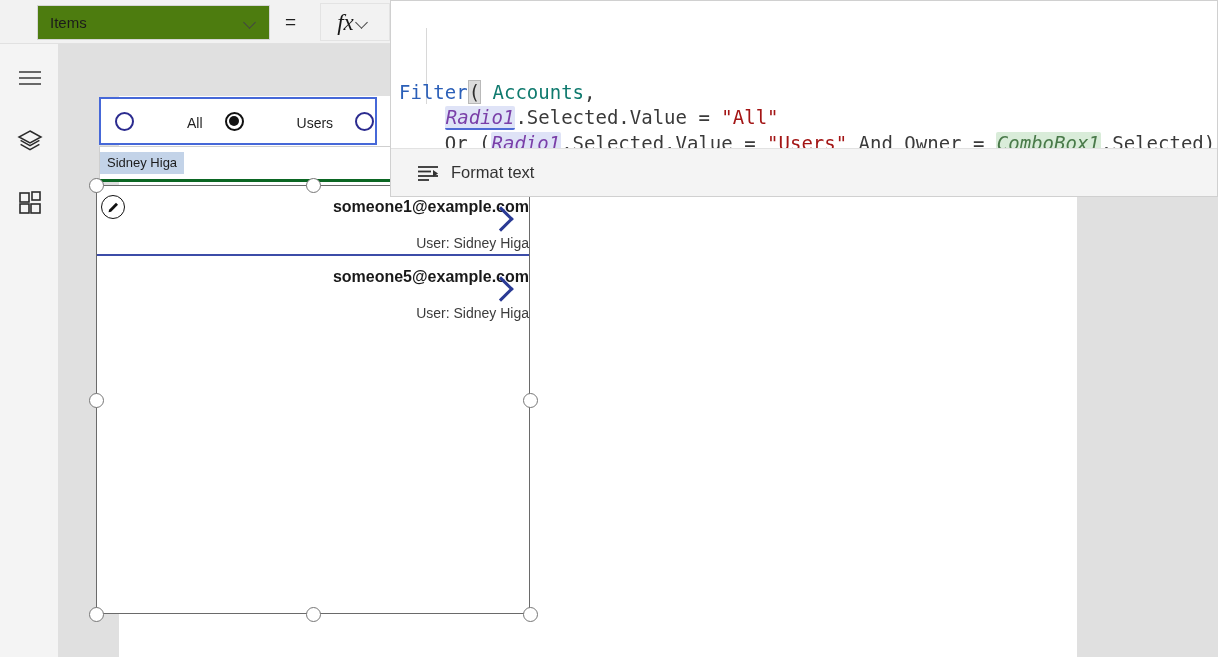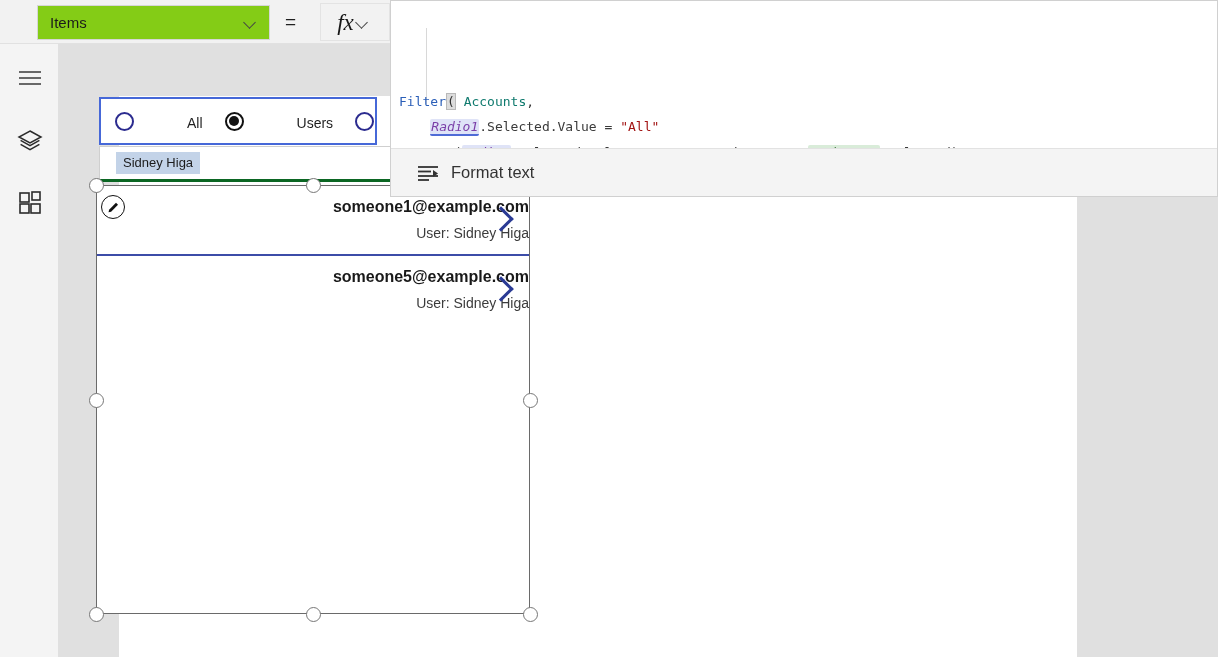--- a/index.html
+++ b/index.html
@@ -13,21 +13,21 @@
   #root { position: relative; width: 1218px; height: 657px; }
 
   
   .propbar {
     position: absolute; left: 0; top: 0; width: 1218px; height: 44px;
     background: #f2f2f2;
     border-bottom: 1px solid #e1e1e1;
   }
   .prop-select {
     position: absolute; left: 37px; top: 5px; width: 233px; height: 35px;
-    background: #84cc16; border: 1px solid #d6d6d6;
+    background: #4d7c0f; border: 1px solid #d6d6d6;
     display: flex; align-items: center; padding: 0 8px 0 12px;
   }
   .prop-select-label {
     flex: 1; font-size: 15px; color: #1b1b1b; line-height: 1;
   }
   .chev-down {
     width: 13px; height: 13px; position: relative; margin-right: 4px;
   }
   .chev-down::before {
     content: ""; position: absolute; left: 1px; top: 2px;
@@ -92,21 +92,21 @@
   }
 
   
   .combobox {
     position: absolute; left: 99px; top: 146px; width: 292px; height: 36px;
     background: #ffffff;
     border: 1px solid #cfcfcf;
     border-bottom: 3px solid #0b6623;
   }
   .combo-chip {
-    position: absolute; left: 16px; top: 5px; height: 22px;
+    position: absolute; left: 0; top: 5px; height: 22px;
     background: #c3d3e8; color: #1c1c1c;
     font-size: 13px; line-height: 22px; padding: 0 7px;
     white-space: nowrap;
   }
 
   
   .gallery {
     position: absolute; left: 96px; top: 185px; width: 434px; height: 429px;
     background: #ffffff;
     border: 1px solid #6a6a6a;
@@ -114,21 +114,21 @@
   }
   .gallery-item {
     position: relative; height: 68px; background: #ffffff;
     padding: 11px 0 0 24px;
   }
   .gallery-item + .gallery-item { border-top: 2px solid #3c4ca8; padding-left: 20px; }
   .gi-title {
     font-size: 16px; font-weight: bold; color: #191919; line-height: 20px;
   }
   .gi-sub {
-    font-size: 14px; color: #3c3c3c; line-height: 20px; margin-top: 6px;
+    font-size: 14px; color: #3c3c3c; line-height: 20px; margin-top: 16px;
   }
   .gi-chevron {
     position: absolute; right: 17px; top: 17px; width: 22px; height: 32px;
   }
   .gi-chevron::before {
     content: ""; position: absolute; left: 2px; top: 7px;
     width: 15px; height: 15px;
     border-right: 3px solid #2a3a94; border-top: 3px solid #2a3a94;
     transform: rotate(45deg);
   }
@@ -146,23 +146,23 @@
   }
 
   
   .formula-flyout {
     position: absolute; left: 390px; top: 0px; width: 828px; height: 197px;
     background: #ffffff;
     border: 1px solid #d0d0d0;
   }
   .formula-body {
     position: absolute; left: 0; top: 0; right: 0; height: 148px;
-    padding: 11px 0 0 0;
+    padding: 2px 0 0 0;
     font-family: "DejaVu Sans Mono", monospace;
-    font-size: 13px;
+    font-size: 19px;
     line-height: 25.5px;
     white-space: pre;
     color: #3a3a3a;
     overflow: hidden;
   }
   .fline { padding-left: 8px; position: relative; }
   .indent-guide {
     position: absolute; left: 35px; top: 27px; width: 1px; height: 76px;
     background: #d8d8d8;
   }

